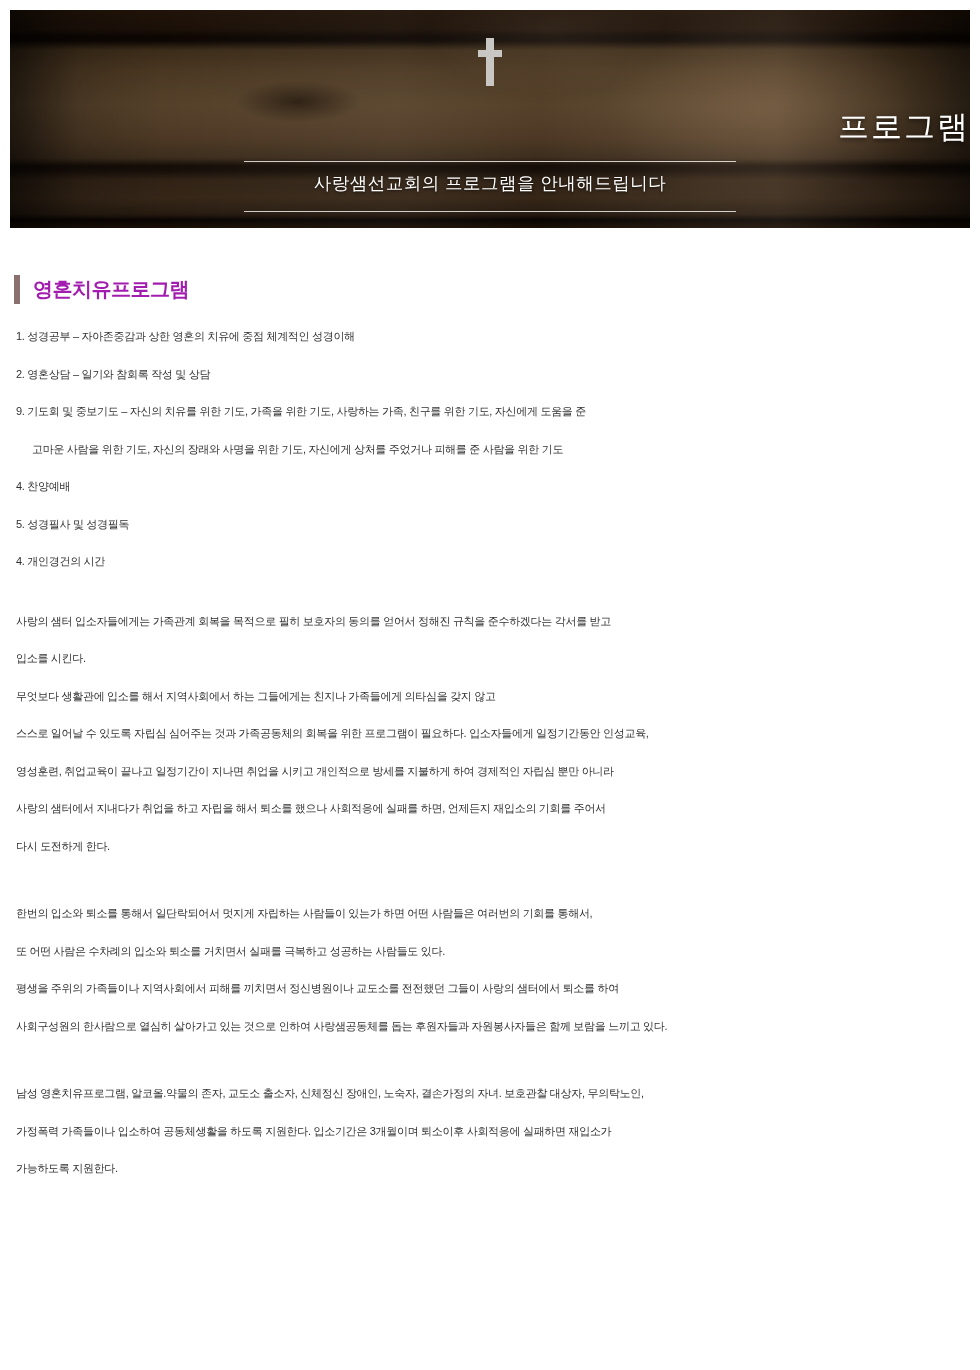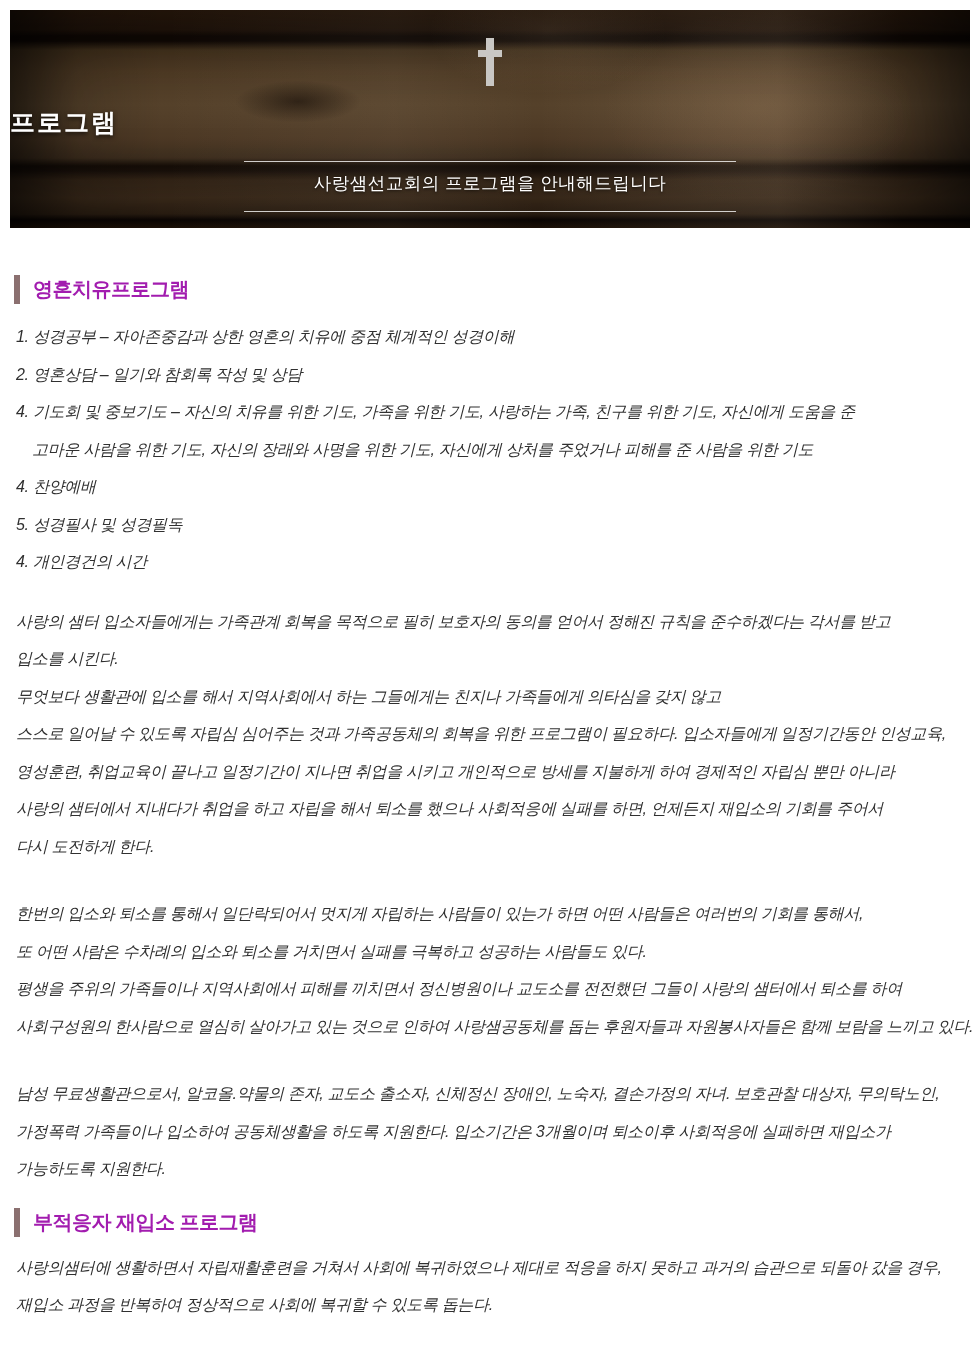--- a/index.html
+++ b/index.html
@@ -47,23 +47,23 @@
   }
   .cross .h {
     position: absolute; left: 0; top: 12px;
     width: 24px; height: 7px;
     background: #c9c7c4;
   }
   .hero-title {
     position: absolute;
     top: 96px; left: 0;
     width: 100%;
-    text-align: left;
-    font-size: 25px;
-    font-weight: 700;
+    text-align: right;
+    font-size: 31px;
+    font-weight: 400;
     letter-spacing: 2px;
     color: #ffffff;
     text-shadow: 0 2px 4px rgba(0,0,0,0.65);
   }
   .sub-wrap {
     position: absolute;
     top: 151px; left: 50%;
     transform: translateX(-50%);
     width: 492px;
     border-top: 1px solid rgba(255,255,255,0.78);
@@ -101,26 +101,25 @@
     background: #8b7070;
     margin-right: 13px;
     flex: 0 0 auto;
   }
 
   .lines { margin-top: 14px; }
   .sec.community .lines { margin-top: 10px; }
   .sec.readmission .lines { margin-top: 12px; }
 
   .line {
-    font-size: 16px;
+    font-size: 11px;
     line-height: 37.5px;
     color: #303030;
     letter-spacing: -0.3px;
     white-space: nowrap;
-    font-style: italic;
   }
   .line.indent { padding-left: 16px; }
 
   .group + .group { margin-top: 30px; }
 </style>
 </head>
 <body>
 
 <div class="page">
 
@@ -138,21 +137,21 @@
   <main class="content">
 
     <section class="sec soul-healing">
       <h2 class="sec-title">
         <span class="bar"></span>
         <span>영혼치유프로그램</span>
       </h2>
       <div class="lines">
         <p class="line">1. 성경공부 – 자아존중감과 상한 영혼의 치유에 중점 체계적인 성경이해</p>
         <p class="line">2. 영혼상담 – 일기와 참회록 작성 및 상담</p>
-        <p class="line">4. 기도회 및 중보기도 – 자신의 치유를 위한 기도, 가족을 위한 기도, 사랑하는 가족, 친구를 위한 기도, 자신에게 도움을 준</p>
+        <p class="line">9. 기도회 및 중보기도 – 자신의 치유를 위한 기도, 가족을 위한 기도, 사랑하는 가족, 친구를 위한 기도, 자신에게 도움을 준</p>
         <p class="line indent">고마운 사람을 위한 기도, 자신의 장래와 사명을 위한 기도, 자신에게 상처를 주었거나 피해를 준 사람을 위한 기도</p>
         <p class="line">4. 찬양예배</p>
         <p class="line">5. 성경필사 및 성경필독</p>
         <p class="line">4. 개인경건의 시간</p>
       </div>
     </section>
 
     <section class="sec community">
       <div class="lines">
         <div class="group">
@@ -164,32 +163,22 @@
           <p class="line">사랑의 샘터에서 지내다가 취업을 하고 자립을 해서 퇴소를 했으나 사회적응에 실패를 하면, 언제든지 재입소의 기회를 주어서</p>
           <p class="line">다시 도전하게 한다.</p>
         </div>
         <div class="group">
           <p class="line">한번의 입소와 퇴소를 통해서 일단락되어서 멋지게 자립하는 사람들이 있는가 하면 어떤 사람들은 여러번의 기회를 통해서,</p>
           <p class="line">또 어떤 사람은 수차례의 입소와 퇴소를 거치면서 실패를 극복하고 성공하는 사람들도 있다.</p>
           <p class="line">평생을 주위의 가족들이나 지역사회에서 피해를 끼치면서 정신병원이나 교도소를 전전했던 그들이 사랑의 샘터에서 퇴소를 하여</p>
           <p class="line">사회구성원의 한사람으로 열심히 살아가고 있는 것으로 인하여 사랑샘공동체를 돕는 후원자들과 자원봉사자들은 함께 보람을 느끼고 있다.</p>
         </div>
         <div class="group">
-          <p class="line">남성 무료생활관으로서, 알코올.약물의 존자, 교도소 출소자, 신체정신 장애인, 노숙자, 결손가정의 자녀. 보호관찰 대상자, 무의탁노인,</p>
+          <p class="line">남성 영혼치유프로그램, 알코올.약물의 존자, 교도소 출소자, 신체정신 장애인, 노숙자, 결손가정의 자녀. 보호관찰 대상자, 무의탁노인,</p>
           <p class="line">가정폭력 가족들이나 입소하여 공동체생활을 하도록 지원한다. 입소기간은 3개월이며 퇴소이후 사회적응에 실패하면 재입소가</p>
           <p class="line">가능하도록 지원한다.</p>
         </div>
       </div>
     </section>
 
-    <section class="sec readmission">
-      <h2 class="sec-title">
-        <span class="bar"></span>
-        <span>부적응자 재입소 프로그램</span>
-      </h2>
-      <div class="lines">
-        <p class="line">사랑의샘터에 생활하면서 자립재활훈련을 거쳐서 사회에 복귀하였으나 제대로 적응을 하지 못하고 과거의 습관으로 되돌아 갔을 경우,</p>
-        <p class="line">재입소 과정을 반복하여 정상적으로 사회에 복귀할 수 있도록 돕는다.</p>
-      </div>
-    </section>
 
   </main>
 </div>
 
 </body></html>

